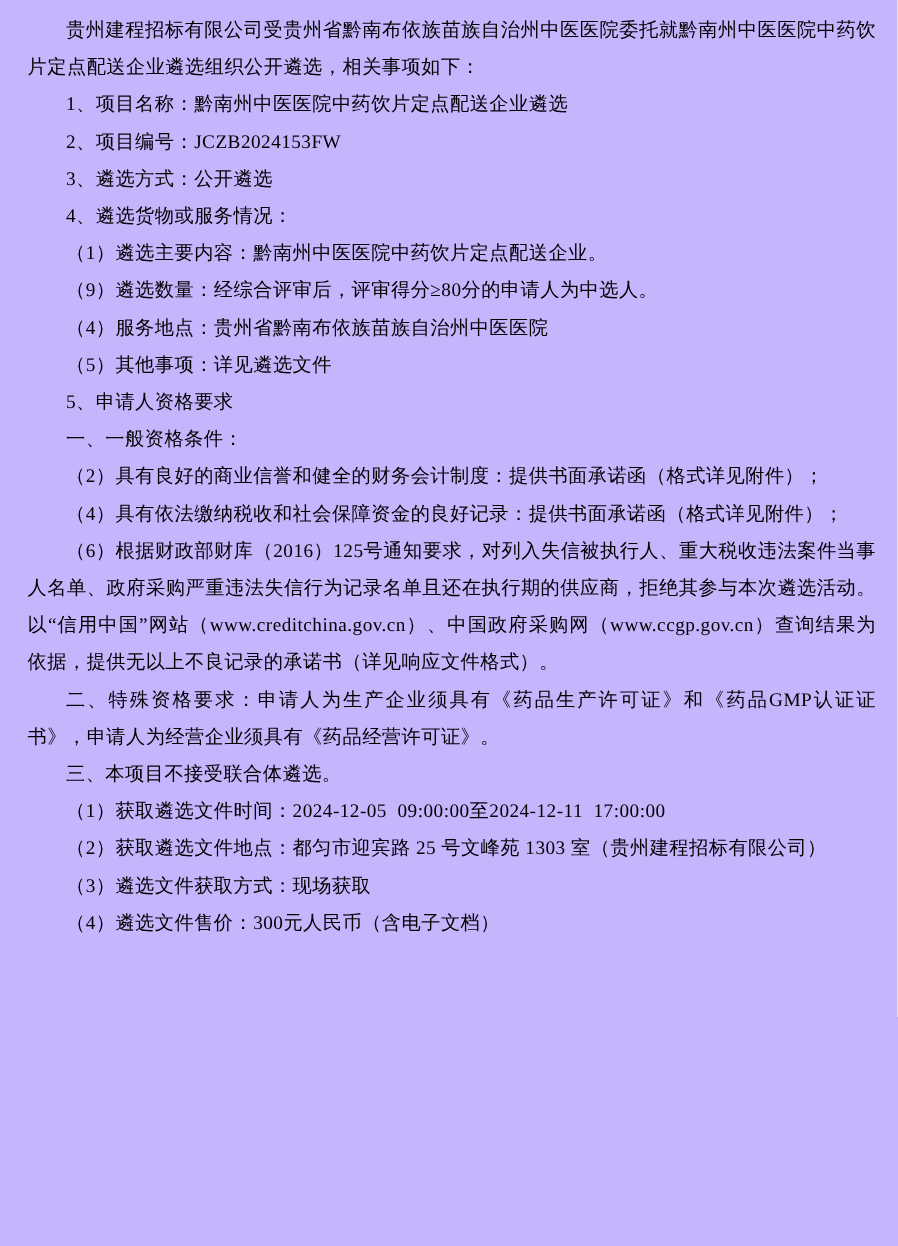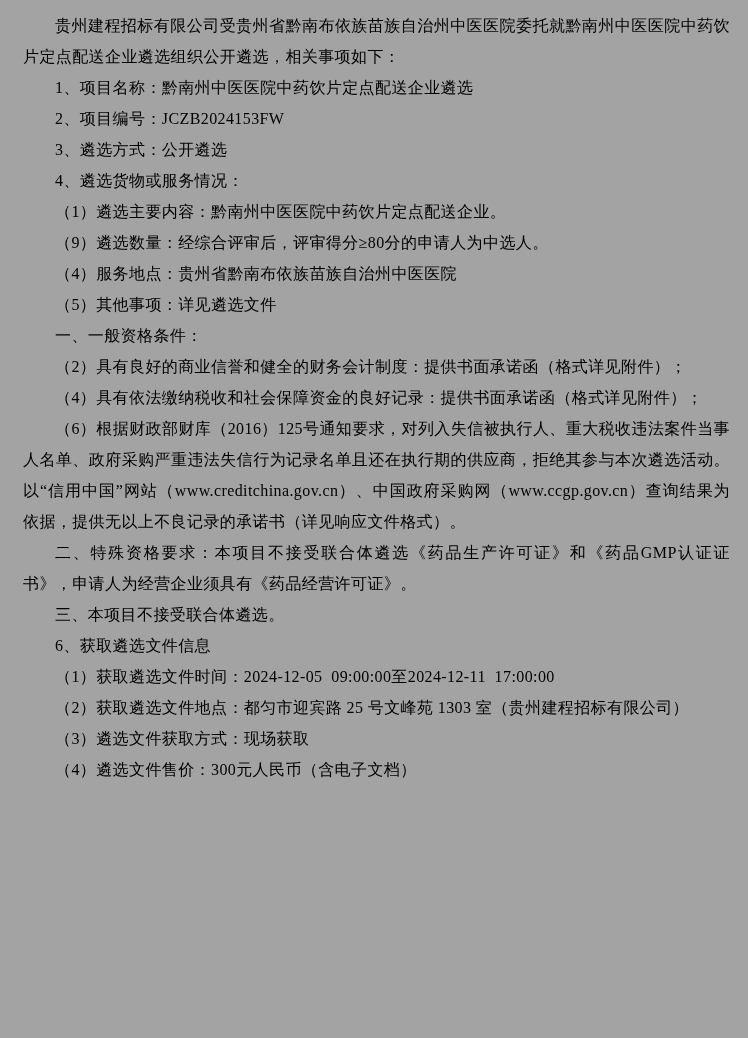--- a/index.html
+++ b/index.html
@@ -5,21 +5,21 @@
   html, body {
     margin: 0;
     padding: 0;
     background: #ffffff;
   }
   .page {
     position: relative;
     width: 748px;
     height: 1038px;
     box-sizing: border-box;
-    background: #a3a3a3;
+    background: #c4b5fd;
     color: #000000;
     padding: 10px 18px 0 23px;
     overflow: hidden;
     font-family: "Liberation Serif", "DejaVu Serif", serif;
     font-size: 16px;
     line-height: 31px;
     letter-spacing: 0.4px;
   }
   p.doc-para {
     margin: 0;
@@ -35,24 +35,24 @@
 <div class="page">
   <p class="doc-para">贵州建程招标有限公司受贵州省黔南布依族苗族自治州中医医院委托就黔南州中医医院中药饮片定点配送企业遴选组织公开遴选，相关事项如下：</p>
   <p class="doc-para">1、项目名称：黔南州中医医院中药饮片定点配送企业遴选</p>
   <p class="doc-para">2、项目编号：JCZB2024153FW</p>
   <p class="doc-para">3、遴选方式：公开遴选</p>
   <p class="doc-para">4、遴选货物或服务情况：</p>
   <p class="doc-para">（1）遴选主要内容：黔南州中医医院中药饮片定点配送企业。</p>
   <p class="doc-para">（9）遴选数量：经综合评审后，评审得分≥80分的申请人为中选人。</p>
   <p class="doc-para">（4）服务地点：贵州省黔南布依族苗族自治州中医医院</p>
   <p class="doc-para">（5）其他事项：详见遴选文件</p>
+  <p class="doc-para">5、申请人资格要求</p>
   <p class="doc-para">一、一般资格条件：</p>
   <p class="doc-para">（2）具有良好的商业信誉和健全的财务会计制度：提供书面承诺函（格式详见附件）；</p>
   <p class="doc-para">（4）具有依法缴纳税收和社会保障资金的良好记录：提供书面承诺函（格式详见附件）；</p>
   <p class="doc-para">（6）根据财政部财库（2016）125号通知要求，对列入失信被执行人、重大税收违法案件当事人名单、政府采购严重违法失信行为记录名单且还在执行期的供应商，拒绝其参与本次遴选活动。以“信用中国”网站（www.creditchina.gov.cn）、中国政府采购网（www.ccgp.gov.cn）查询结果为依据，提供无以上不良记录的承诺书（详见响应文件格式）。</p>
-  <p class="doc-para">二、特殊资格要求：本项目不接受联合体遴选《药品生产许可证》和《药品GMP认证证书》，申请人为经营企业须具有《药品经营许可证》。</p>
+  <p class="doc-para">二、特殊资格要求：申请人为生产企业须具有《药品生产许可证》和《药品GMP认证证书》，申请人为经营企业须具有《药品经营许可证》。</p>
   <p class="doc-para">三、本项目不接受联合体遴选。</p>
-  <p class="doc-para">6、获取遴选文件信息</p>
   <p class="doc-para">（1）获取遴选文件时间：2024-12-05  09:00:00至2024-12-11  17:00:00</p>
   <p class="doc-para">（2）获取遴选文件地点：都匀市迎宾路 25 号文峰苑 1303 室（贵州建程招标有限公司）</p>
   <p class="doc-para">（3）遴选文件获取方式：现场获取</p>
   <p class="doc-para">（4）遴选文件售价：300元人民币（含电子文档）</p>
 </div>
 
 </body></html>

